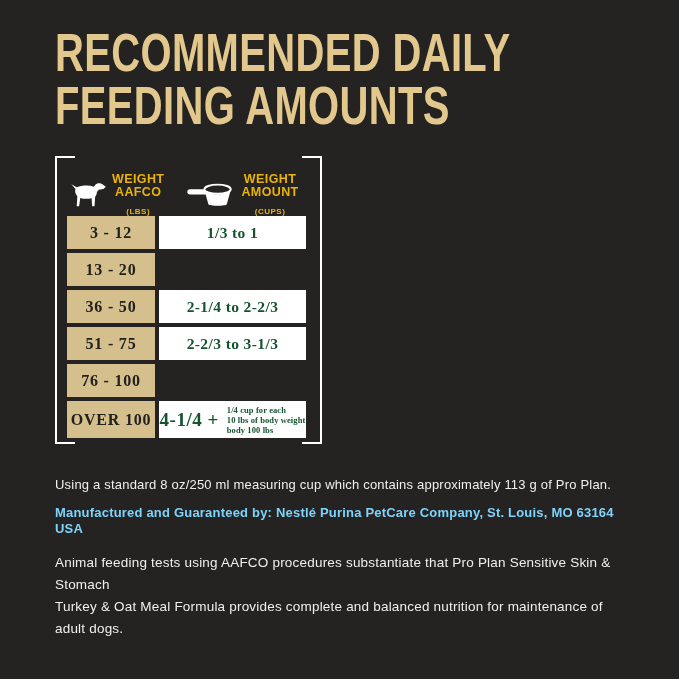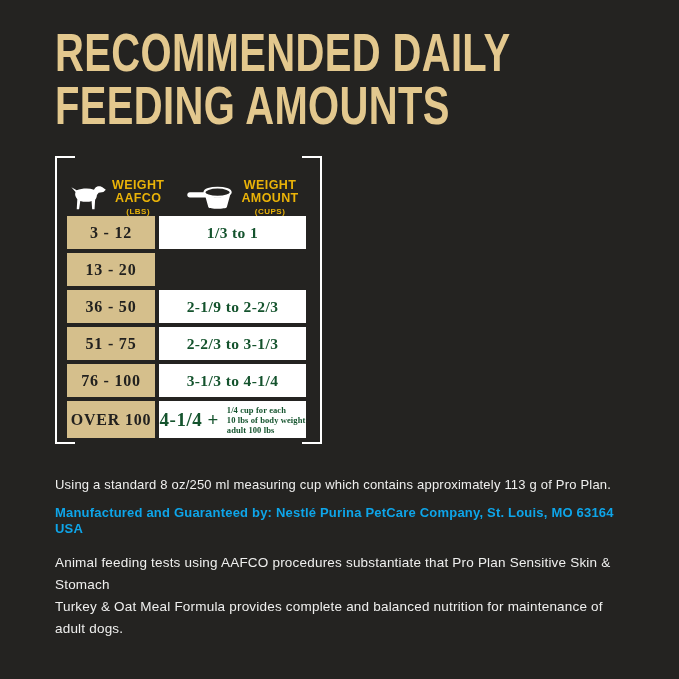--- a/index.html
+++ b/index.html
@@ -59,21 +59,21 @@
     font-size:12.5px;
     line-height:13px;
     letter-spacing:.4px;
   }
   .hlabel .sub{
     display:block;
     font-weight:bold;
     font-size:8px;
     line-height:9px;
     letter-spacing:.5px;
-    margin-top:2px;
+    margin-top:8px;
   }
   
   .rows{display:flex;flex-direction:column;gap:4px;font-family:Liberation Serif, serif;}
   .row{display:flex;gap:4px;height:33px;}
   .row.last{height:37px;}
   .cell{
     display:flex;align-items:center;justify-content:center;
     box-sizing:border-box;
   }
   .cell.weight{
@@ -108,21 +108,21 @@
     font-size:13px;
     line-height:16px;
     letter-spacing:.2px;
   }
   .note-mfr{
     margin-top:12px;
     font-size:13px;
     line-height:16px;
     font-weight:bold;
     letter-spacing:.2px;
-    color:#0ea5e9;
+    color:#7dd3fc;
   }
   .note-aafco{
     margin-top:15px;
     font-size:13.5px;
     line-height:22px;
     letter-spacing:.2px;
   }
   .note-aafco span{display:block;}
 </style>
 </head>
@@ -169,38 +169,37 @@
     <div class="rows">
       <div class="row">
         <div class="cell weight">3 - 12</div>
         <div class="cell amount">1/3 to 1</div>
       </div>
       <div class="row">
         <div class="cell weight">13 - 20</div>
       </div>
       <div class="row">
         <div class="cell weight">36 - 50</div>
-        <div class="cell amount">2-1/9 to 2-2/3</div>
+        <div class="cell amount">2-1/4 to 2-2/3</div>
       </div>
       <div class="row">
         <div class="cell weight">51 - 75</div>
         <div class="cell amount">2-2/3 to 3-1/3</div>
       </div>
       <div class="row">
         <div class="cell weight">76 - 100</div>
-        <div class="cell amount">3-1/3 to 4-1/4</div>
       </div>
       <div class="row last">
         <div class="cell weight">OVER 100</div>
         <div class="cell amount">
           <span class="amount-main">4-1/4 +</span>
           <span class="amount-note">
             <span>1/4 cup for each</span>
             <span>10 lbs of body weight</span>
-            <span>adult 100 lbs</span>
+            <span>body 100 lbs</span>
           </span>
         </div>
       </div>
     </div>
   </div>
 
   <div class="footer">
     <div class="note-cup">Using a standard 8 oz/250 ml measuring cup which contains approximately 113 g of Pro Plan.</div>
     <div class="note-mfr">Manufactured and Guaranteed by: Nestlé Purina PetCare Company, St. Louis, MO 63164 USA</div>
     <div class="note-aafco">

